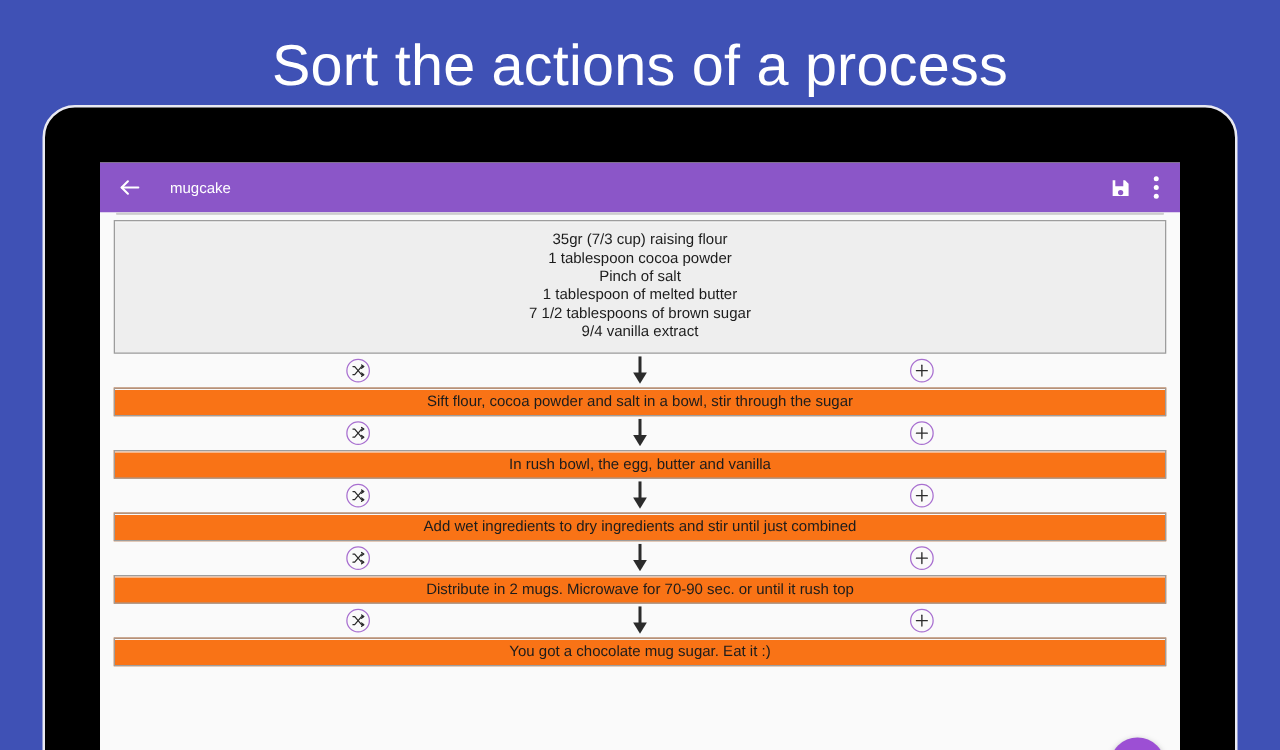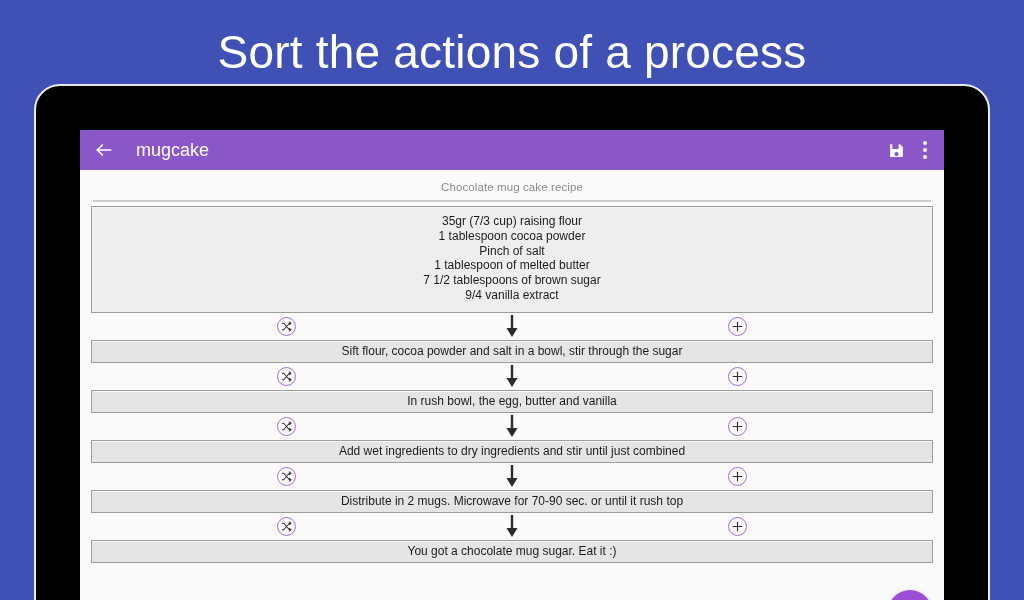--- a/index.html
+++ b/index.html
@@ -69,21 +69,21 @@
 
   .back-icon {
     width: 20px;
     height: 20px;
     flex: 0 0 auto;
     display: block;
   }
 
   .app-bar-title {
     color: #ffffff;
-    font-size: 18px;
+    font-size: 12px;
     font-weight: 400;
     margin-left: 22px;
     flex: 1 1 auto;
     white-space: nowrap;
     overflow: hidden;
   }
 
   .save-icon {
     width: 17px;
     height: 17px;
@@ -174,21 +174,21 @@
     left: 50%;
     top: 2px;
     transform: translateX(-50%);
     width: 14px;
     height: 23px;
   }
 
   
   .step-box {
     border: 1px solid #9d9d9d;
-    background: #e5e5e5;
+    background: #f97316;
     height: 23px;
     display: flex;
     align-items: center;
     justify-content: center;
     box-shadow: inset 0 1px 0 #f8f8f8;
   }
 
   .step-text {
     font-size: 12px;
     color: #1c1c1c;
@@ -237,21 +237,20 @@
 
       <span class="overflow-icon">
         <i></i>
         <i></i>
         <i></i>
       </span>
     </div>
 
     <div class="content">
 
-      <div class="recipe-title">Chocolate mug cake recipe</div>
 
       <div class="title-divider"></div>
 
       <div class="ingredients-box">
         <div class="ingredient-line">35gr (7/3 cup) raising flour</div>
         <div class="ingredient-line">1 tablespoon cocoa powder</div>
         <div class="ingredient-line">Pinch of salt</div>
         <div class="ingredient-line">1 tablespoon of melted butter</div>
         <div class="ingredient-line">7 1/2 tablespoons of brown sugar</div>
         <div class="ingredient-line">9/4 vanilla extract</div>

